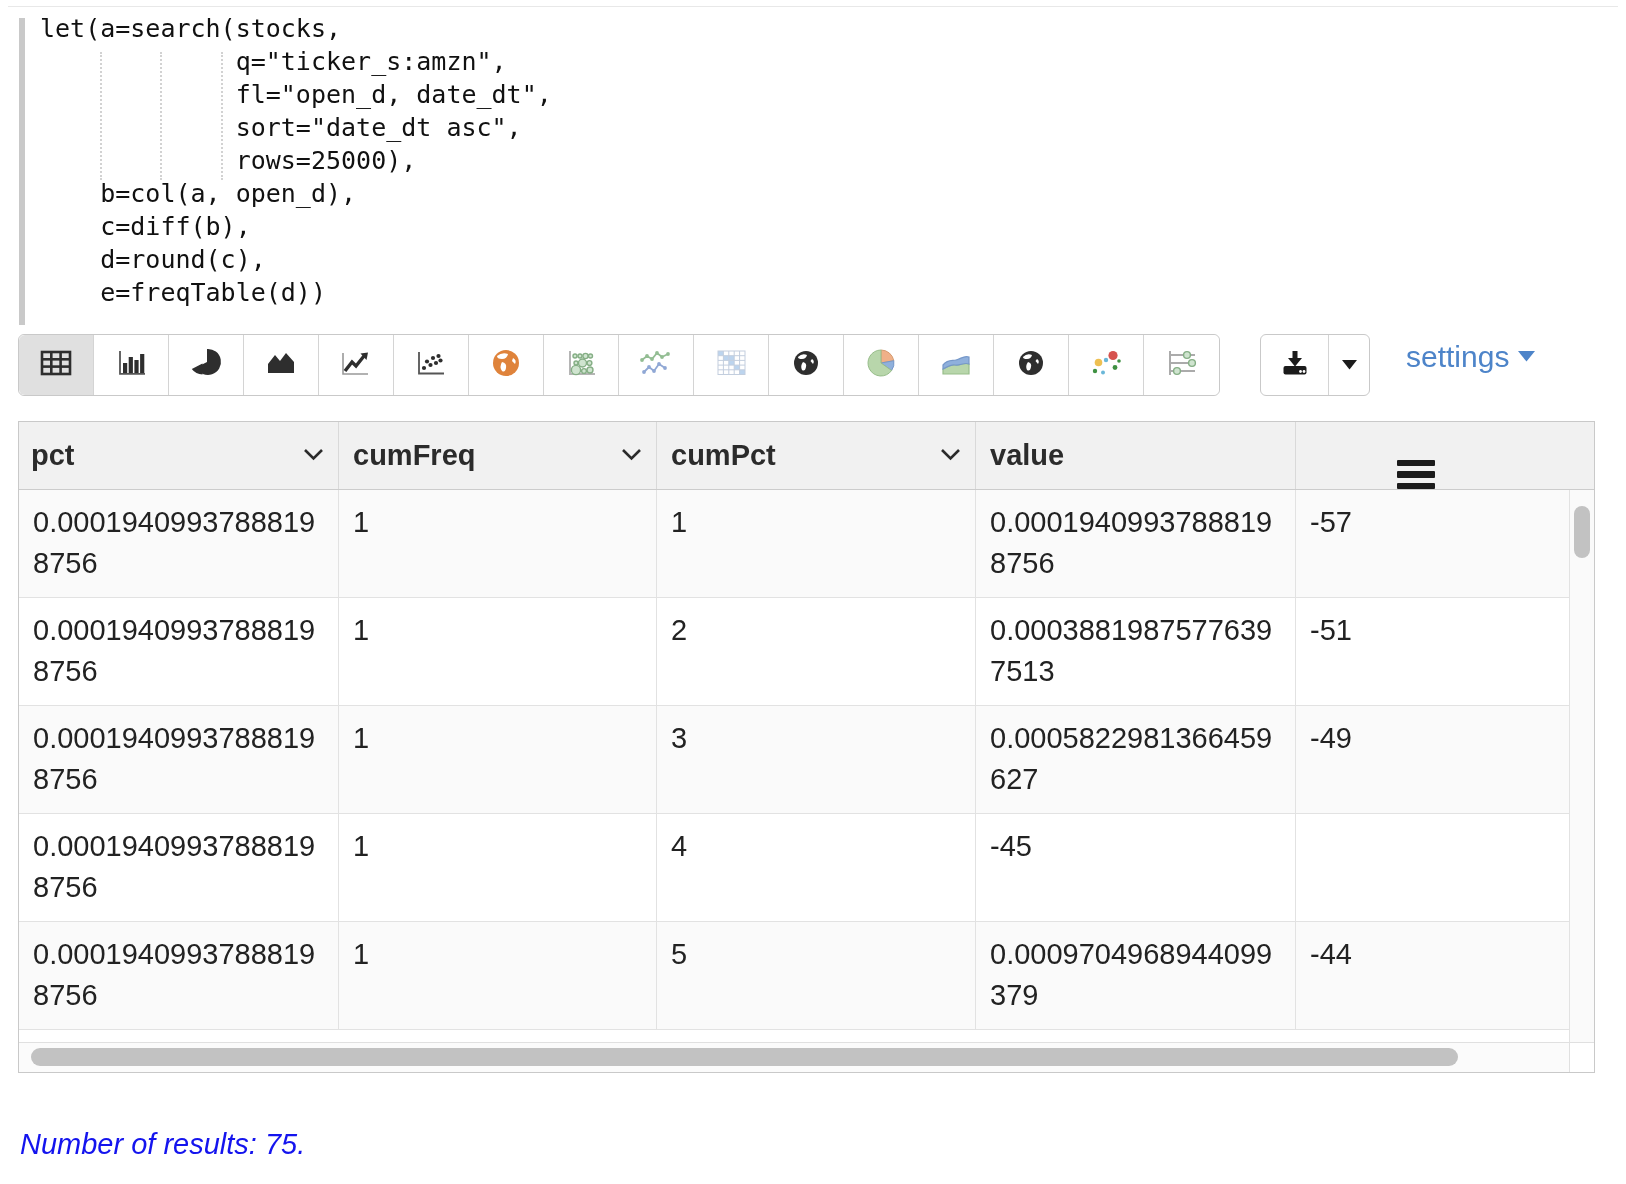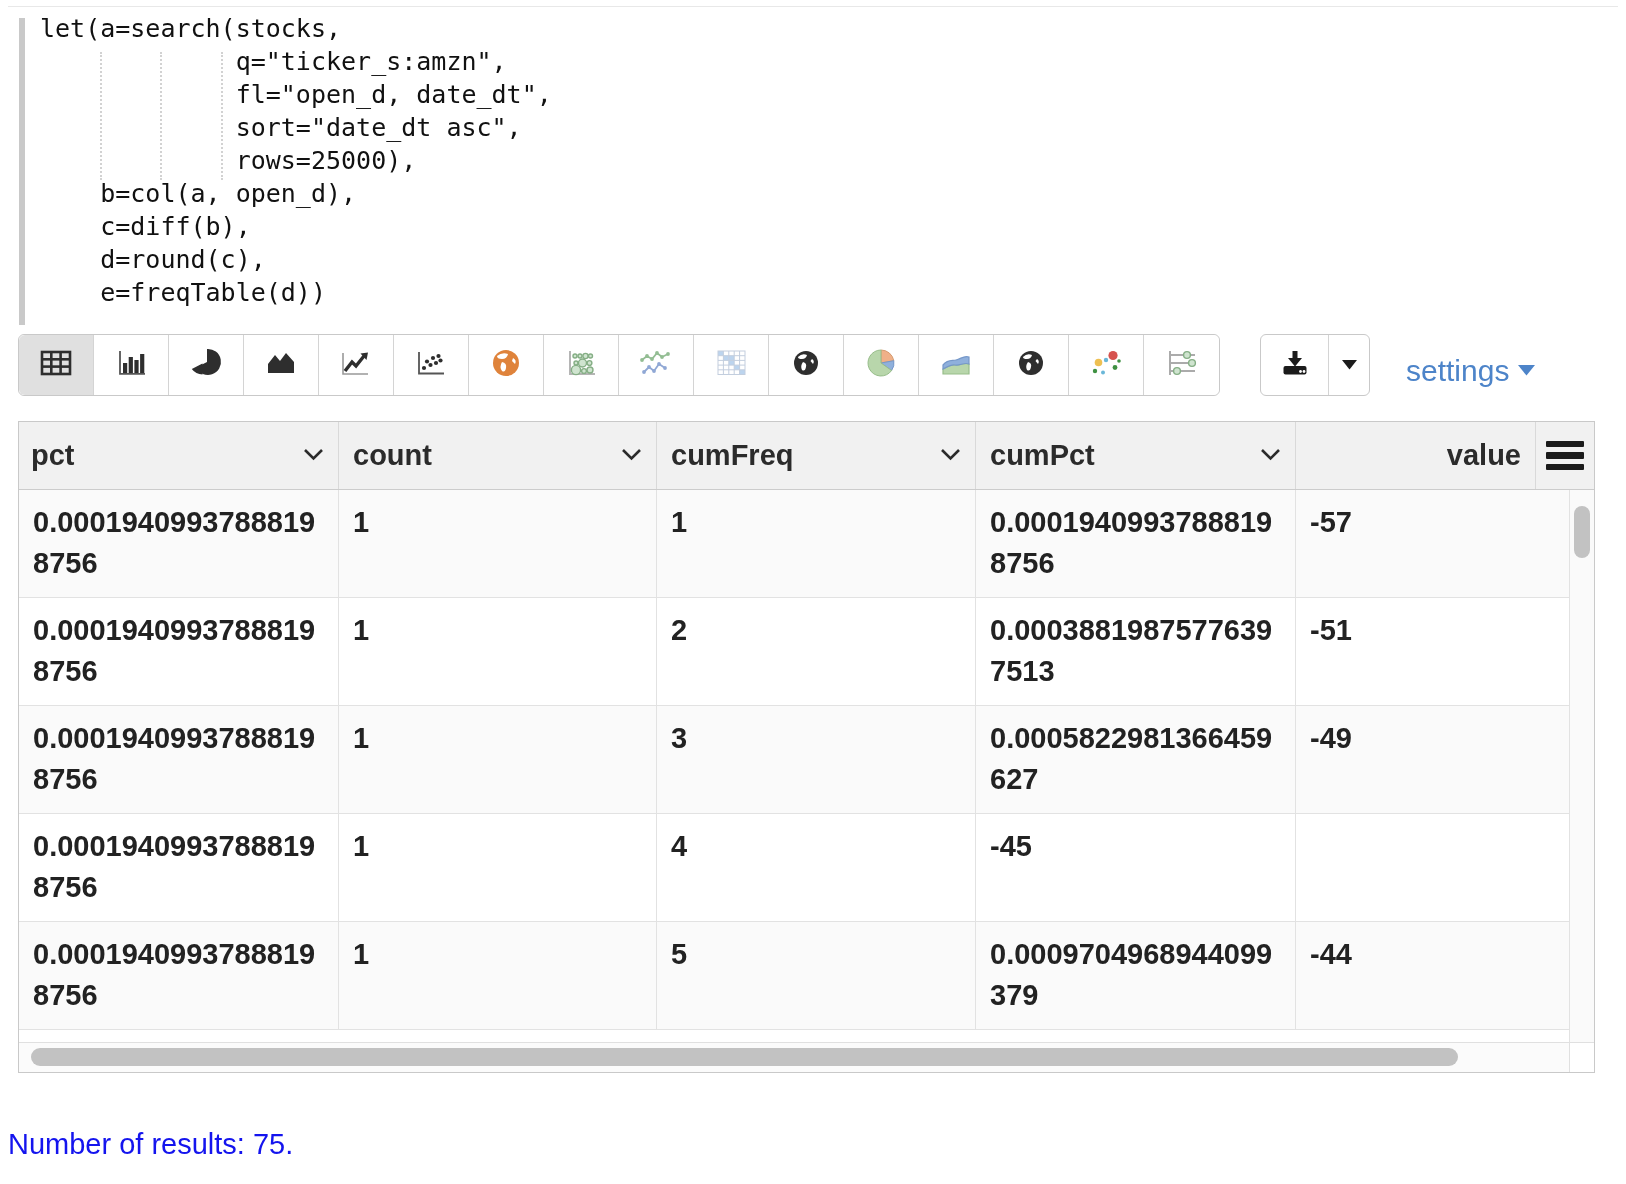--- a/index.html
+++ b/index.html
@@ -23,59 +23,59 @@
   .chart-btn:last-child { border-right:none; border-radius:0 6px 6px 0; }
   .chart-btn:first-child { border-radius:6px 0 0 6px; }
   .chart-btn.selected { background:#e0e0e0; }
 
   .dl-group { position:absolute; left:1260px; top:334px; height:62px; display:flex;
               border:1px solid #c9c9c9; border-radius:6px; background:#fff; }
   .dl-main { width:68px; display:flex; align-items:center; justify-content:center;
              border-right:1px solid #d4d4d4; cursor:pointer; }
   .dl-caret { width:40px; display:flex; align-items:center; justify-content:center; cursor:pointer; }
 
-  .settings-link { position:absolute; left:1406px; top:340px; height:62px; display:flex;
+  .settings-link { position:absolute; left:1406px; top:326px; height:62px; display:flex;
                    align-items:center; gap:9px; cursor:pointer; }
   .settings-label { font-size:30px; color:#4d84c9; }
 
   
   .tbl-wrap { position:absolute; left:18px; top:421px; width:1577px; height:652px;
               border:1px solid #c9c9c9; background:#fff; }
   .thead { display:flex; height:68px; background:#f1f1f1; border-bottom:1px solid #cccccc; }
   .th { display:flex; align-items:center; justify-content:space-between;
         padding:0 14px; border-right:1px solid #d9d9d9; cursor:pointer; }
   .th .lbl { font-size:29px; font-weight:bold; color:#2b2b2b; }
   .th:nth-child(1){ width:320px;padding-left:12px; } .th:nth-child(2){ width:318px; }
   .th:nth-child(3){ width:319px; } .th:nth-child(4){ width:320px;text-align:right; }
   .th:nth-child(5){ width:240px;justify-content:flex-end; }
   .th-menu { width:58px; border-right:none; display:flex; flex-direction:column;
              align-items:center; justify-content:center; gap:5px; cursor:pointer; }
   .th-menu .bar { width:38px; height:6.5px; background:#1b1b1b; border-radius:1px; }
 
-  .tbody { position:relative; height:552px; overflow:hidden;font-weight:bold; }
+  .tbody { position:relative; height:552px; overflow:hidden; }
   .brow { display:flex; height:108px; border-bottom:1px solid #e2e2e2; background:#fff; }
   .brow.odd { background:#fafafa; }
   .brow > div { padding:12px 14px; font-size:29px; line-height:41px; color:#222;
                 word-break:break-all; border-right:1px solid #e2e2e2; overflow:hidden; }
   .brow > div:nth-child(1){ width:320px; } .brow > div:nth-child(2){ width:318px; }
   .brow > div:nth-child(3){ width:319px; } .brow > div:nth-child(4){ width:320px; }
   .brow > div:nth-child(5){ width:273px; border-right:none; }
 
   .vscroll { position:absolute; right:0; top:0; bottom:0; width:25px;
              background:#fafafa; border-left:1px solid #e2e2e2; }
   .vthumb { position:absolute; left:4px; top:16px; width:16px; height:52px;
             background:#c2c2c2; border-radius:8px; cursor:pointer; }
 
   .hscroll { position:relative; height:30px; background:#fbfbfb; border-top:1px solid #e0e0e0; }
   .hthumb { position:absolute; left:12px; top:5px; width:1427px; height:18px;
             background:#c2c2c2; border-radius:9px; cursor:pointer; }
   .hcorner { position:absolute; right:0; top:0; bottom:0; width:25px; background:#fff;
              border-left:1px solid #e0e0e0; }
 
-  .results-note { position:absolute; left:8px; top:1128px; font-size:29px; color:#1414ee; }
+  .results-note { position:absolute; left:20px; top:1128px; font-size:29px; color:#1414ee;font-style:italic; }
 </style>
 </head>
 <body>
 
 <div class="top-rule"></div>
 <div class="editor-gutter-bar"></div>
 <pre class="code-pre">let(a=search(stocks,
              q="ticker_s:amzn",
              fl="open_d, date_dt",
              sort="date_dt asc",
@@ -311,26 +311,20 @@
 
 <div class="tbl-wrap">
   <div class="thead">
     <div class="th">
       <span class="lbl">pct</span>
       <span><svg width="21" height="13" viewBox="0 0 21 13">
         <polyline points="2,2 10.5,10.5 19,2" stroke="#2b2b2b" stroke-width="2.6" fill="none"></polyline>
           </svg></span>
     </div>
     <div class="th">
-      <span class="lbl">count</span>
-      <span><svg width="21" height="13" viewBox="0 0 21 13">
-        <polyline points="2,2 10.5,10.5 19,2" stroke="#2b2b2b" stroke-width="2.6" fill="none"></polyline>
-          </svg></span>
-    </div>
-    <div class="th">
       <span class="lbl">cumFreq</span>
       <span><svg width="21" height="13" viewBox="0 0 21 13">
         <polyline points="2,2 10.5,10.5 19,2" stroke="#2b2b2b" stroke-width="2.6" fill="none"></polyline>
           </svg></span>
     </div>
     <div class="th">
       <span class="lbl">cumPct</span>
       <span><svg width="21" height="13" viewBox="0 0 21 13">
         <polyline points="2,2 10.5,10.5 19,2" stroke="#2b2b2b" stroke-width="2.6" fill="none"></polyline>
           </svg></span>

